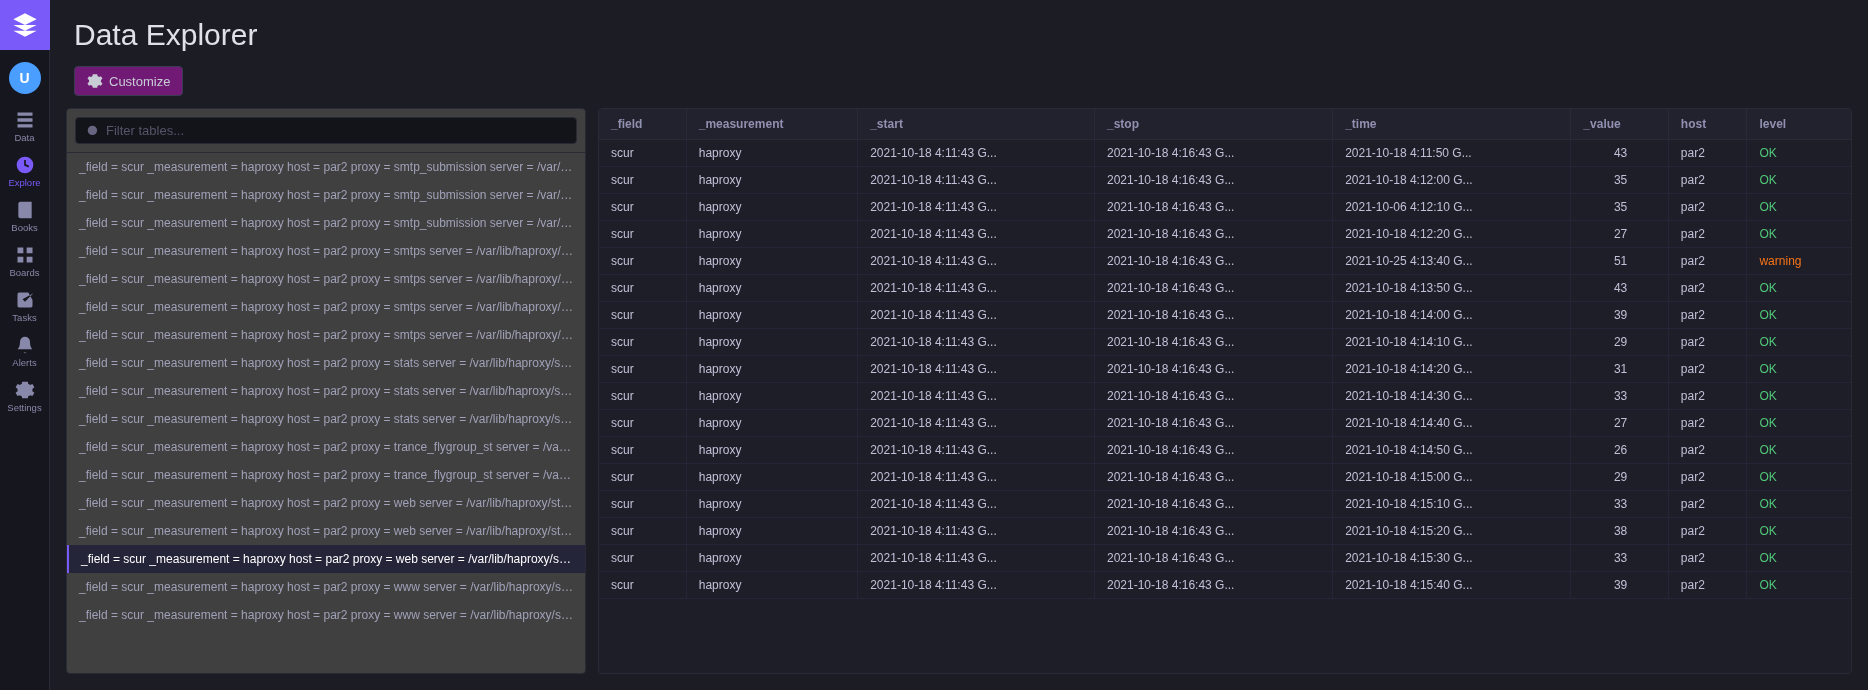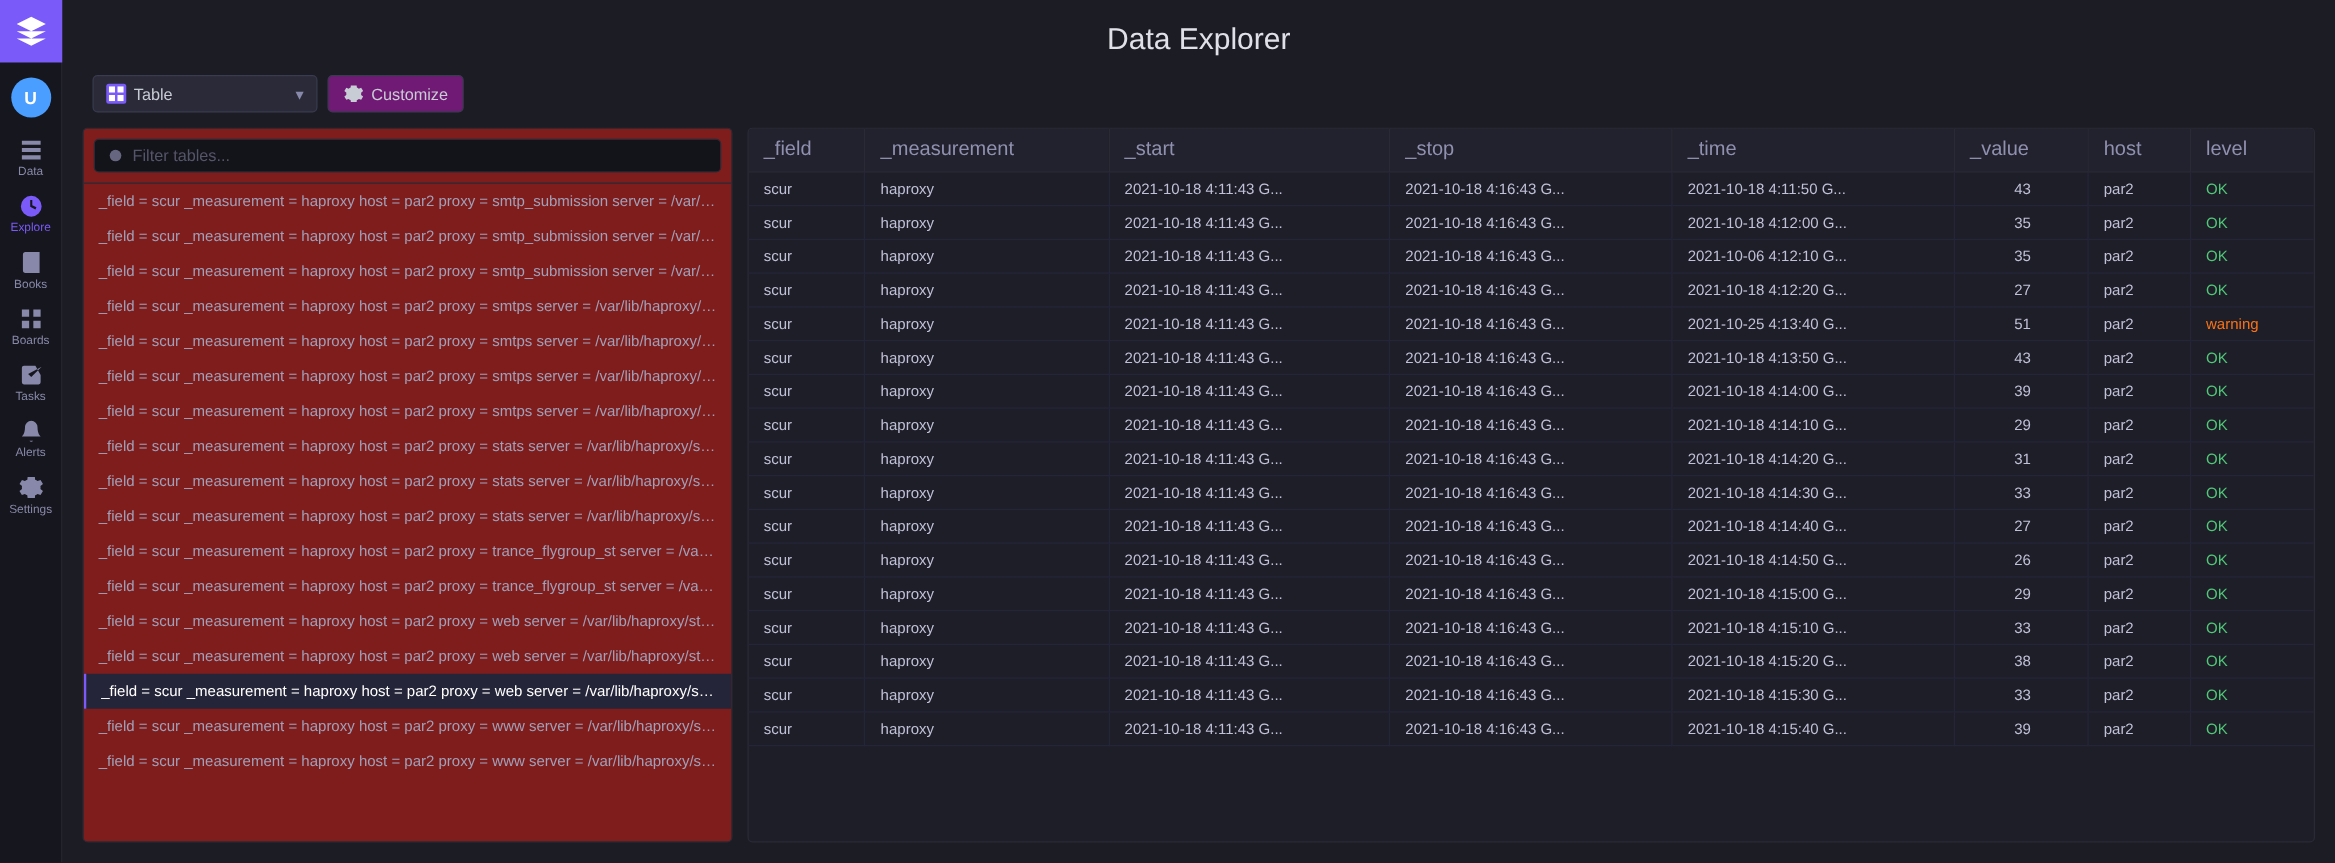--- a/index.html
+++ b/index.html
@@ -98,25 +98,24 @@
       flex-direction: column;
       background: #1c1c24;
       overflow: hidden;
     }
 
     .page-header {
       padding: 18px 24px 12px;
     }
 
     .page-title {
-      font-size: 24px;
+      font-size: 30px;
       font-weight: 400;
       color: #e0e0e8;
       margin-bottom: 14px;
-      text-align: center;
     }
 
     .toolbar {
       display: flex;
       align-items: center;
       gap: 8px;
     }
 
     .table-dropdown {
       display: flex;
@@ -179,21 +178,21 @@
       flex: 1;
       display: flex;
       padding: 0 16px 16px;
       gap: 12px;
       overflow: hidden;
     }
 
     
     .tables-panel {
       width: 520px;
-      background: #7f1d1d;
+      background: #404040;
       border: 1px solid #2a2a36;
       border-radius: 4px;
       display: flex;
       flex-direction: column;
       overflow: hidden;
       flex-shrink: 0;
     }
 
     .tables-search {
       padding: 8px;
@@ -296,27 +295,27 @@
 
     thead {
       position: sticky;
       top: 0;
       z-index: 2;
     }
 
     th {
       background: #22222e;
       color: #9090b0;
-      font-weight: 400;
+      font-weight: 700;
       text-align: left;
       padding: 8px 12px;
       border-bottom: 1px solid #2a2a36;
       border-right: 1px solid #2a2a36;
       white-space: nowrap;
-      font-size: 16px;
+      font-size: 12px;
     }
 
     th:last-child {
       border-right: none;
     }
 
     td {
       padding: 6px 12px;
       border-bottom: 1px solid #25253a;
       border-right: 1px solid #25253a;
@@ -404,29 +403,20 @@
     </div>
 
   </div>
 </div>
 
 <div class="main">
 
   <div class="page-header">
     <h1 class="page-title">Data Explorer</h1>
     <div class="toolbar">
-      <div class="table-dropdown">
-        <div class="icon-grid">
-          <svg viewBox="0 0 12 12">
-              <path d="M0 0h5v5H0zm7 0h5v5H7zM0 7h5v5H0zm7 0h5v5H7z"></path>
-            </svg>
-        </div>
-        <span class="label">Table</span>
-        <span class="chevron">▾</span>
-      </div>
       <button class="customize-btn">
         <svg viewBox="0 0 24 24">
             <path d="M12 15a3 3 0 100-6 3 3 0 000 6zm8.93-3c0-.46-.04-.91-.11-1.35l2.44-1.9-2.34-4.05-2.85 1.15a9.4 9.4 0 00-2.32-1.35L15.5 2h-7l-.25 2.5a9.4 9.4 0 00-2.32 1.35L3.08 4.7.74 8.75l2.44 1.9C3.04 11.09 3 11.54 3 12s.04.91.11 1.35L.67 15.25l2.34 4.05 2.85-1.15a9.4 9.4 0 002.32 1.35L8.5 22h7l.25-2.5a9.4 9.4 0 002.32-1.35l2.85 1.15 2.34-4.05-2.44-1.9c.07-.44.11-.89.11-1.35z"></path>
           </svg>
         <span>Customize</span>
       </button>
     </div>
   </div>
 
   <div class="content-area">

